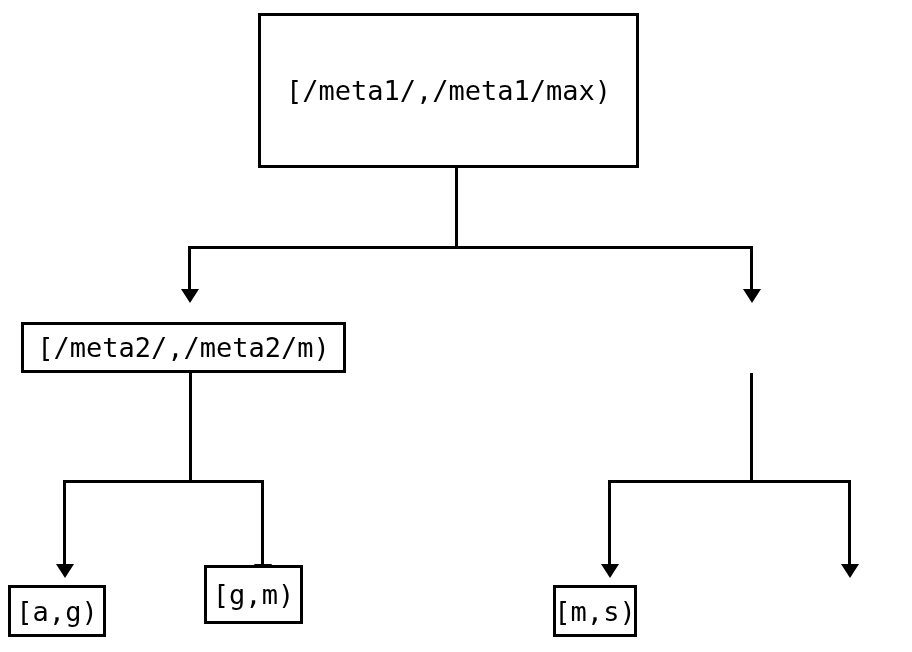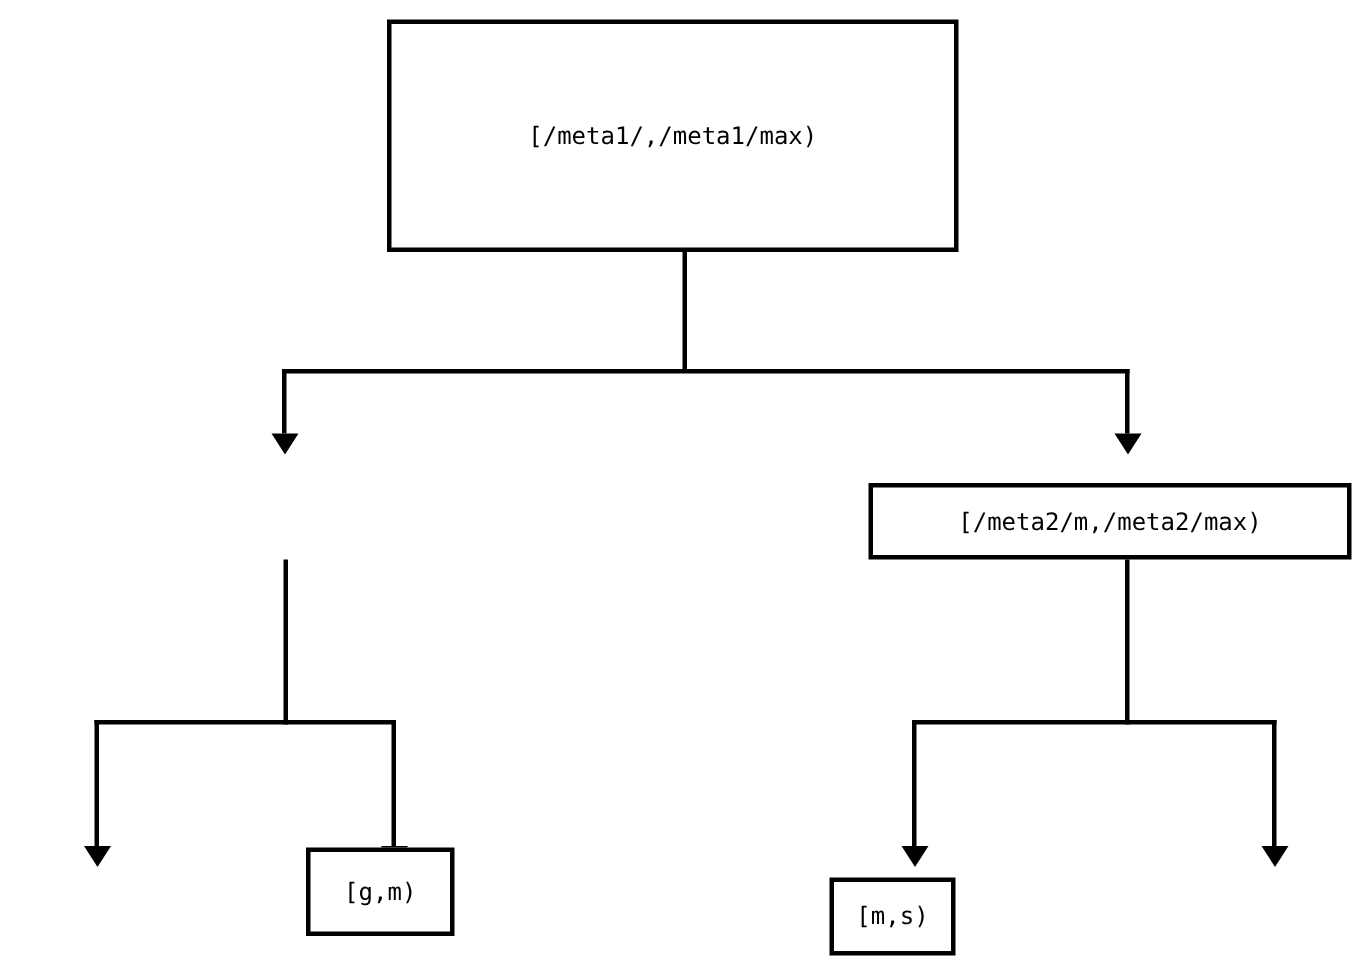--- a/index.html
+++ b/index.html
@@ -21,21 +21,21 @@
   .node-box {
     position: absolute;
     box-sizing: border-box;
     border: 3px solid #000000;
     background: #ffffff;
     display: flex;
     align-items: center;
     justify-content: center;
     color: #000000;
     font-family: "DejaVu Sans Mono", "Liberation Mono", monospace;
-    font-size: 16px;
+    font-size: 27px;
     line-height: 1;
     letter-spacing: 0px;
     white-space: nowrap;
   }
   .node-label {
     display: block;
   }
   .edge-v {
     position: absolute;
     background: #000000;
@@ -67,39 +67,42 @@
   <div class="edge-v" style="left:455px; top:168px; height:80px;"></div>
 
   <div class="edge-h" style="left:188px; top:246px; width:565px;"></div>
 
   <div class="edge-v" style="left:188px; top:246px; height:43px;"></div>
   <div class="arrow-head" style="left:181px; top:289px;"></div>
 
   <div class="edge-v" style="left:750px; top:246px; height:43px;"></div>
   <div class="arrow-head" style="left:743px; top:289px;"></div>
 
+  <div class="node-box" style="left:21px; top:322px; width:325px; height:51px;">
+    <span class="node-label">[/meta2/,/meta2/m)</span>
+  </div>
 
-  <div class="node-box" style="left:579px; top:322px; width:322px; height:51px;">
-    <span class="node-label">[/meta2/m,/meta2/max)</span>
-  </div>
 
   <div class="edge-v" style="left:189px; top:373px; height:110px;"></div>
   <div class="edge-h" style="left:63px; top:480px; width:201px;"></div>
   <div class="edge-v" style="left:63px; top:480px; height:84px;"></div>
   <div class="arrow-head" style="left:56px; top:564px;"></div>
   <div class="edge-v" style="left:261px; top:480px; height:84px;"></div>
   <div class="arrow-head" style="left:254px; top:564px;"></div>
 
   <div class="edge-v" style="left:750px; top:373px; height:110px;"></div>
   <div class="edge-h" style="left:608px; top:480px; width:243px;"></div>
   <div class="edge-v" style="left:608px; top:480px; height:84px;"></div>
   <div class="arrow-head" style="left:601px; top:564px;"></div>
   <div class="edge-v" style="left:848px; top:480px; height:84px;"></div>
   <div class="arrow-head" style="left:841px; top:564px;"></div>
 
+  <div class="node-box" style="left:8px; top:585px; width:98px; height:52px;">
+    <span class="node-label">[a,g)</span>
+  </div>
 
   <div class="node-box" style="left:204px; top:565px; width:99px; height:59px;">
     <span class="node-label">[g,m)</span>
   </div>
 
   <div class="node-box" style="left:553px; top:585px; width:84px; height:52px;">
     <span class="node-label">[m,s)</span>
   </div>
 
 

